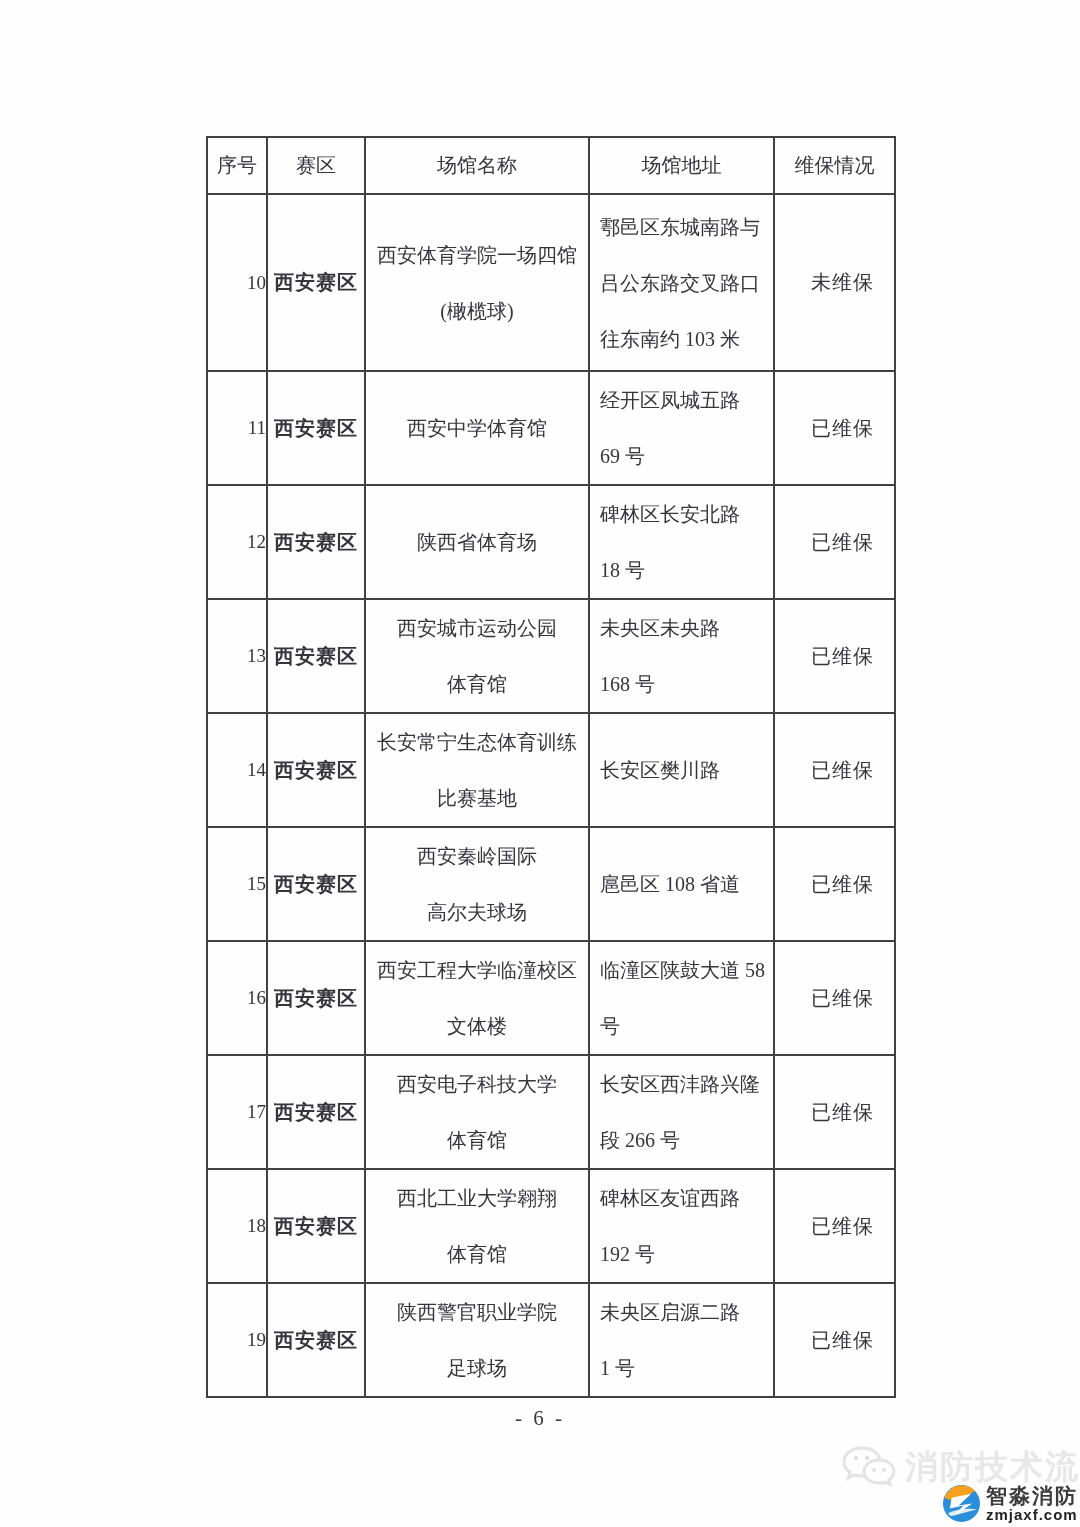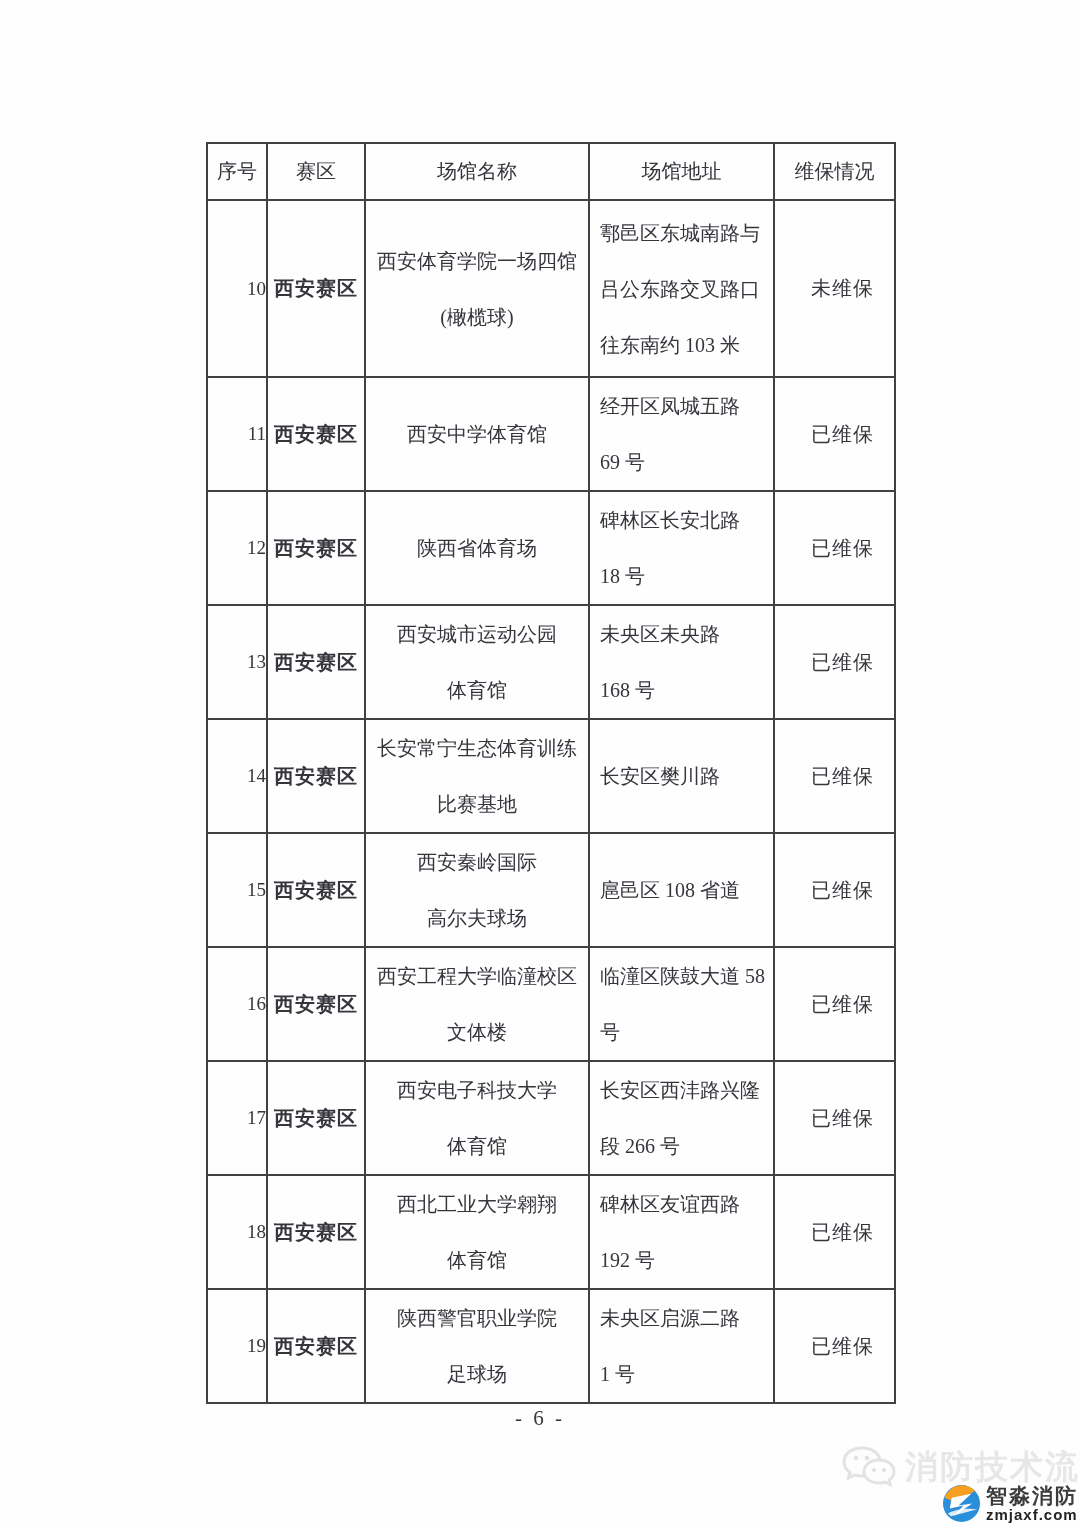--- a/index.html
+++ b/index.html
@@ -12,21 +12,21 @@
     width: 1080px;
     height: 1527px;
     background: #fefefe;
     overflow: hidden;
     font-family: "Liberation Serif", serif;
     color: #35353c;
   }
   table.venues {
     position: absolute;
     left: 206px;
-    top: 142px;
+    top: 136px;
     width: 688px;
     border-collapse: collapse;
     table-layout: fixed;
     color: #35353c;
     border-radius: 15px;
   }
   .venues col.c-no     { width: 60px; }
   .venues col.c-zone   { width: 98px; }
   .venues col.c-venue  { width: 224px; }
   .venues col.c-addr   { width: 185px; }

